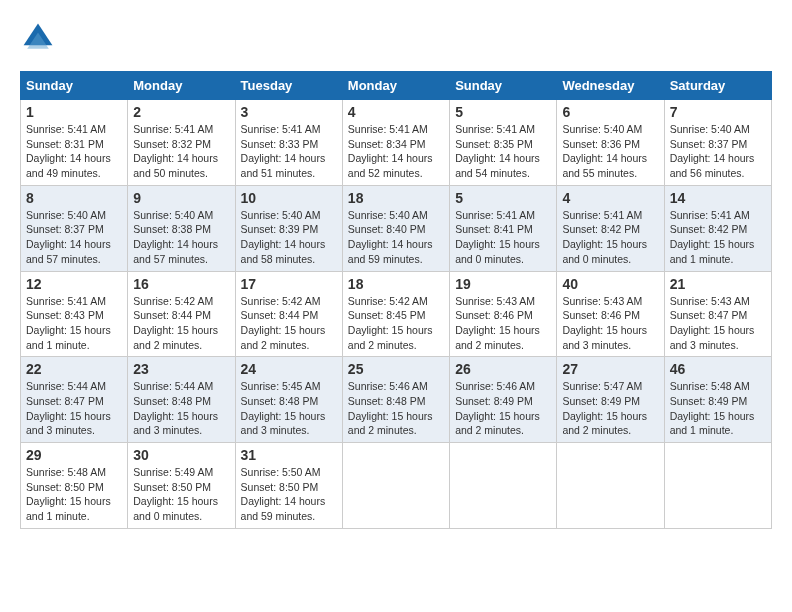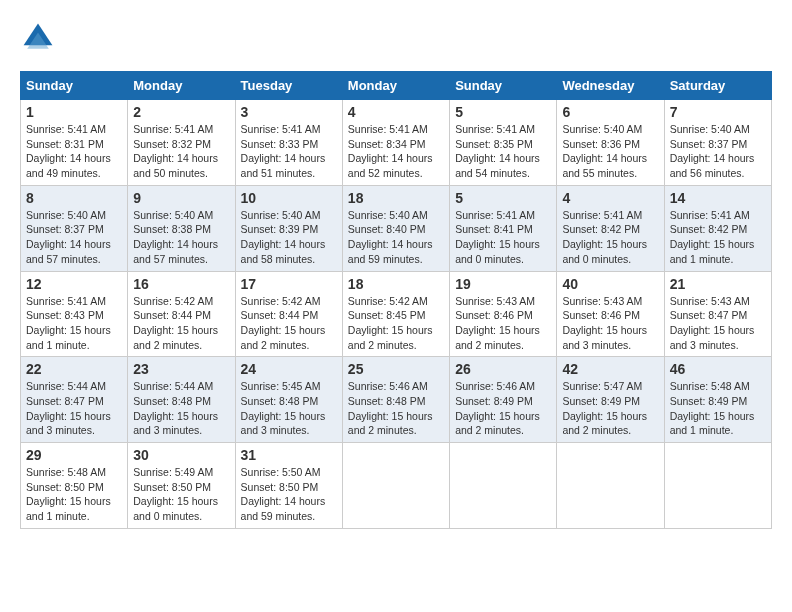--- a/index.html
+++ b/index.html
@@ -232,21 +232,21 @@
         </td>
         <td>
           <div class="day-num">25</div>
 <div class="day-info">Sunrise: 5:46 AM<br>Sunset: 8:48 PM<br>Daylight: 15 hours and 2 minutes.</div>
         </td>
         <td>
           <div class="day-num">26</div>
 <div class="day-info">Sunrise: 5:46 AM<br>Sunset: 8:49 PM<br>Daylight: 15 hours and 2 minutes.</div>
         </td>
         <td>
-          <div class="day-num">42</div>
+          <div class="day-num">27</div>
 <div class="day-info">Sunrise: 5:47 AM<br>Sunset: 8:49 PM<br>Daylight: 15 hours and 2 minutes.</div>
         </td>
         <td>
           <div class="day-num">46</div>
 <div class="day-info">Sunrise: 5:48 AM<br>Sunset: 8:49 PM<br>Daylight: 15 hours and 1 minute.</div>
         </td>
       </tr>
       <tr>
         <td>
           <div class="day-num">29</div>

